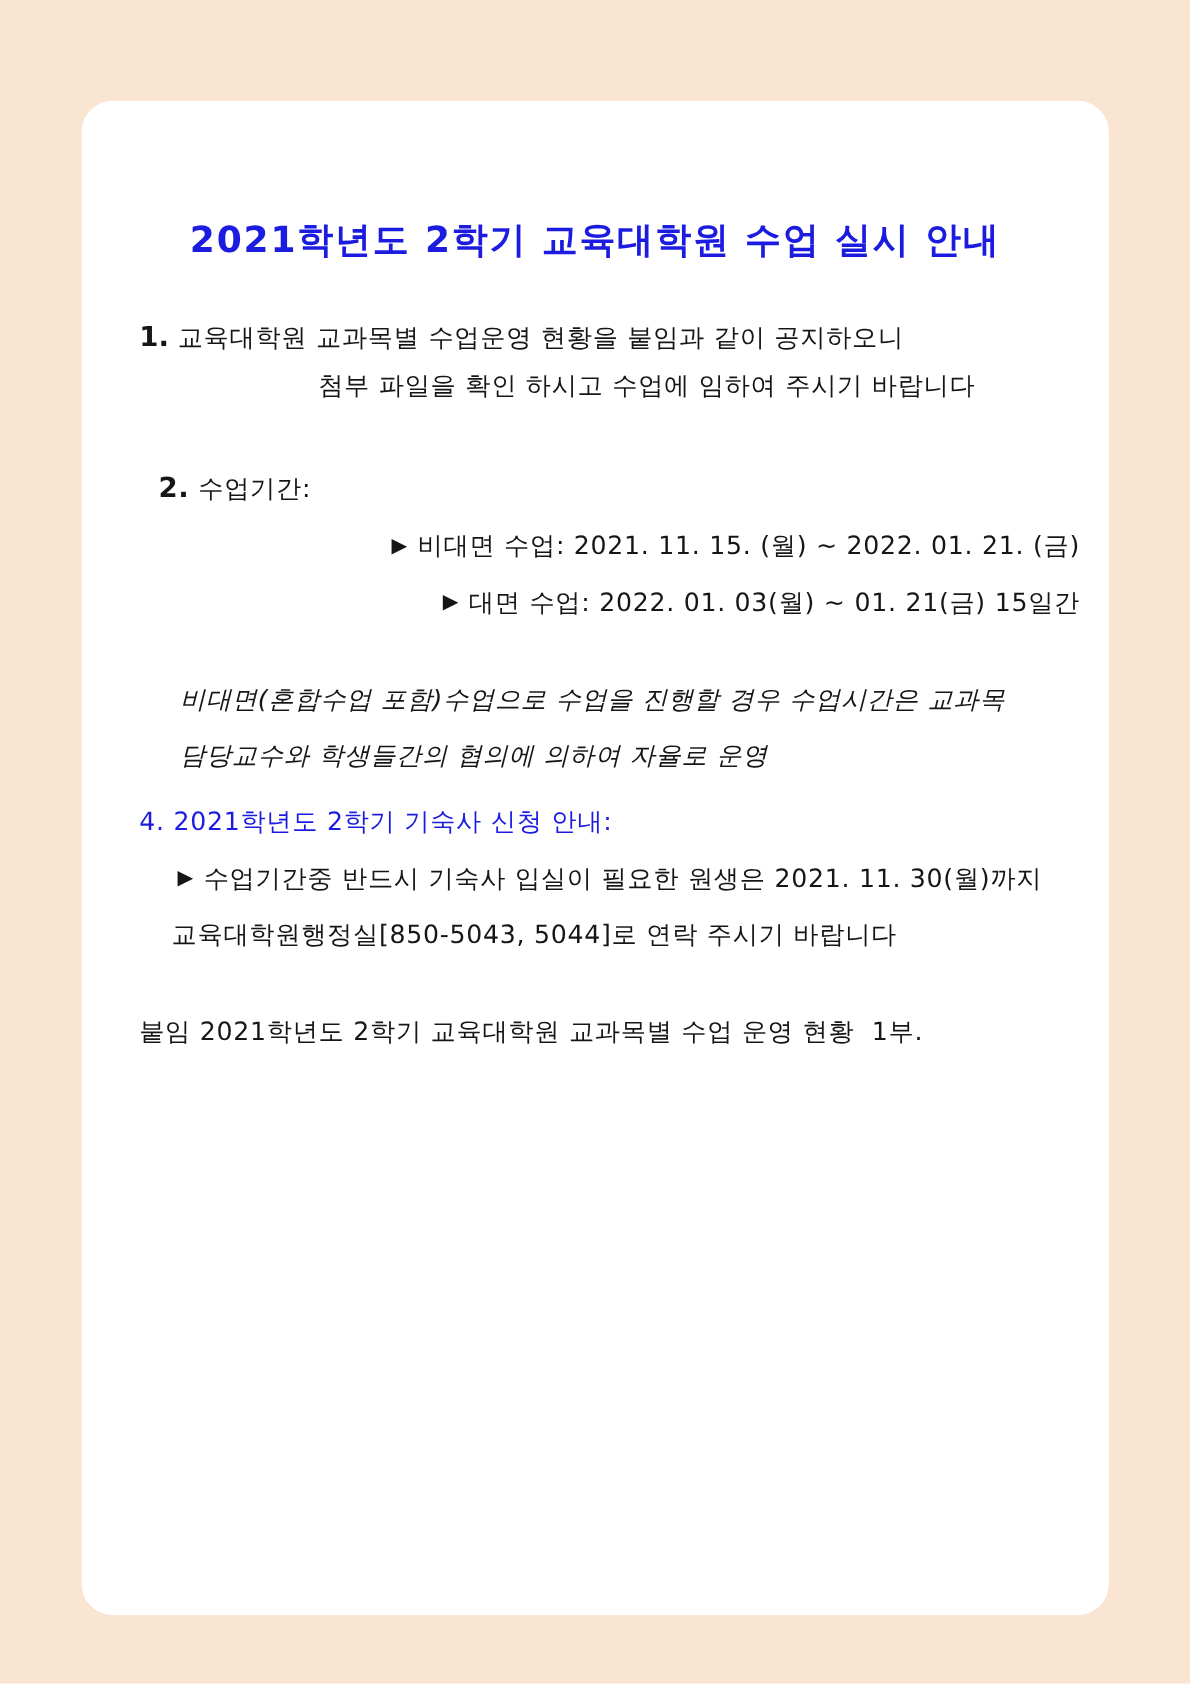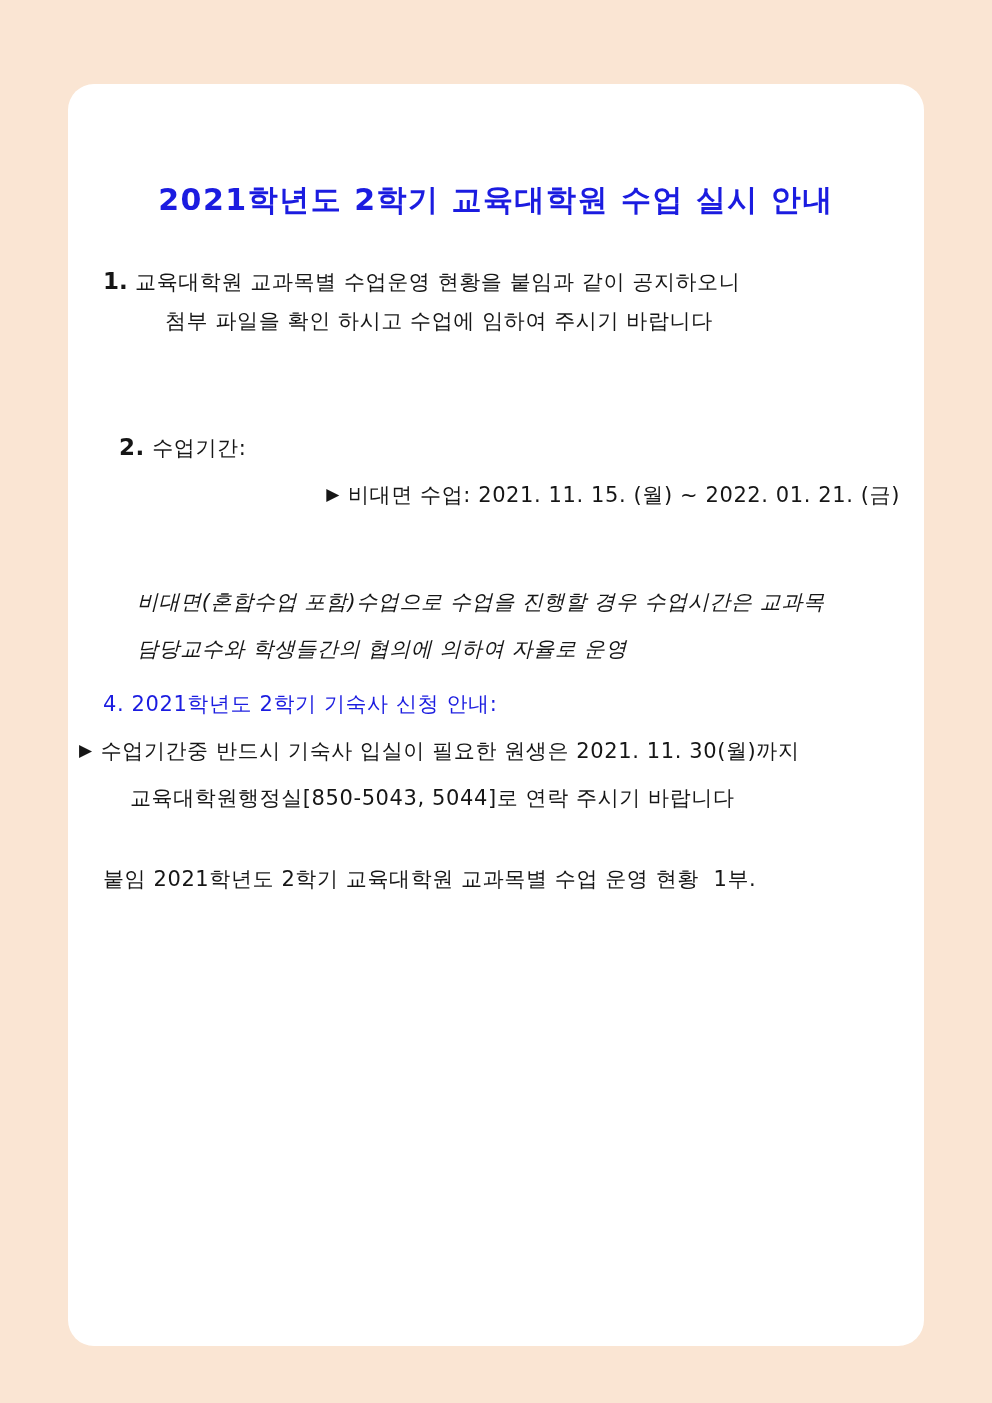--- a/index.html
+++ b/index.html
@@ -30,65 +30,65 @@
     top: 96px;
     width: 100%;
     text-align: center;
     font-size: 30px;
     font-weight: bold;
     color: #1b1ce0;
     letter-spacing: 1.5px;
   }
   .body-area {
     position: absolute;
-    left: 11px;
+    left: 24px;
     top: 186px;
     right: 24px;
   }
   .line {
     font-size: 21px;
     color: #161616;
     letter-spacing: 0.6px;
     line-height: 1.0;
     white-space: pre;
   }
   .block {
     margin-bottom: 0;
   }
   .l-item1 { margin-left: 24px; margin-bottom: 30px; }
   .l-item1 .num {
     font-size: 23px;
     font-weight: bold;
     letter-spacing: 0;
   }
-  .l-sub { margin-left: 62px; }
+  .l-sub { margin-left: 62px; text-align: center; }
   .gap-lg { height: 34px; }
   .gap-md { height: 26px; }
   .gap-sm { height: 18px; }
-  .l-item2 { margin-left: 40px; margin-top: 40px; }
+  .l-item2 { margin-left: 40px; }
   .l-item2 .num {
     font-size: 23px;
     font-weight: bold;
   }
   .bullet-line {
     margin-left: 66px;
     text-align: right;
   }
   .tri {
     font-size: 17px;
     vertical-align: 2px;
     margin-right: 8px;
   }
   .l-item3 { margin-left: 24px; }
   .l-item3-sub { margin-left: 58px; font-style: italic; }
   .l-item4 {
     margin-left: 24px;
     color: #1b1ce0;
   }
-  .l-item4-bullet { }
+  .l-item4-bullet { margin-left: 56px; }
   .l-item4-bullet2 { margin-left: 51px; }
   .attach { margin-left: 24px; }
 </style>
 </head>
 <body>
 
 <div class="page">
 
   <div class="doc-title">2021학년도 2학기 교육대학원 수업 실시 안내</div>
 
@@ -100,20 +100,21 @@
       <div class="line l-sub">첨부 파일을 확인 하시고 수업에 임하여 주시기 바랍니다</div>
     </div>
 
     <div class="gap-lg"></div>
 
     <div class="block">
       <div class="line l-item2"><span class="num">2.</span> <span>수업기간:</span></div>
       <div class="gap-md"></div>
       <div class="line bullet-line"><span class="tri">▶</span><span>비대면 수업: 2021. 11. 15. (월) ~ 2022. 01. 21. (금)</span></div>
       <div class="gap-md"></div>
+      <div class="line bullet-line"><span class="tri">▶</span><span>대면 수업: 2022. 01. 03(월) ~ 01. 21(금) 15일간</span></div>
     </div>
 
     <div class="gap-lg"></div>
 
     <div class="block">
       <div class="gap-md"></div>
       <div class="line l-item3-sub">비대면(혼합수업 포함)수업으로 수업을 진행할 경우 수업시간은 교과목</div>
       <div class="gap-md"></div>
       <div class="line l-item3-sub">담당교수와 학생들간의 협의에 의하여 자율로 운영</div>
     </div>

